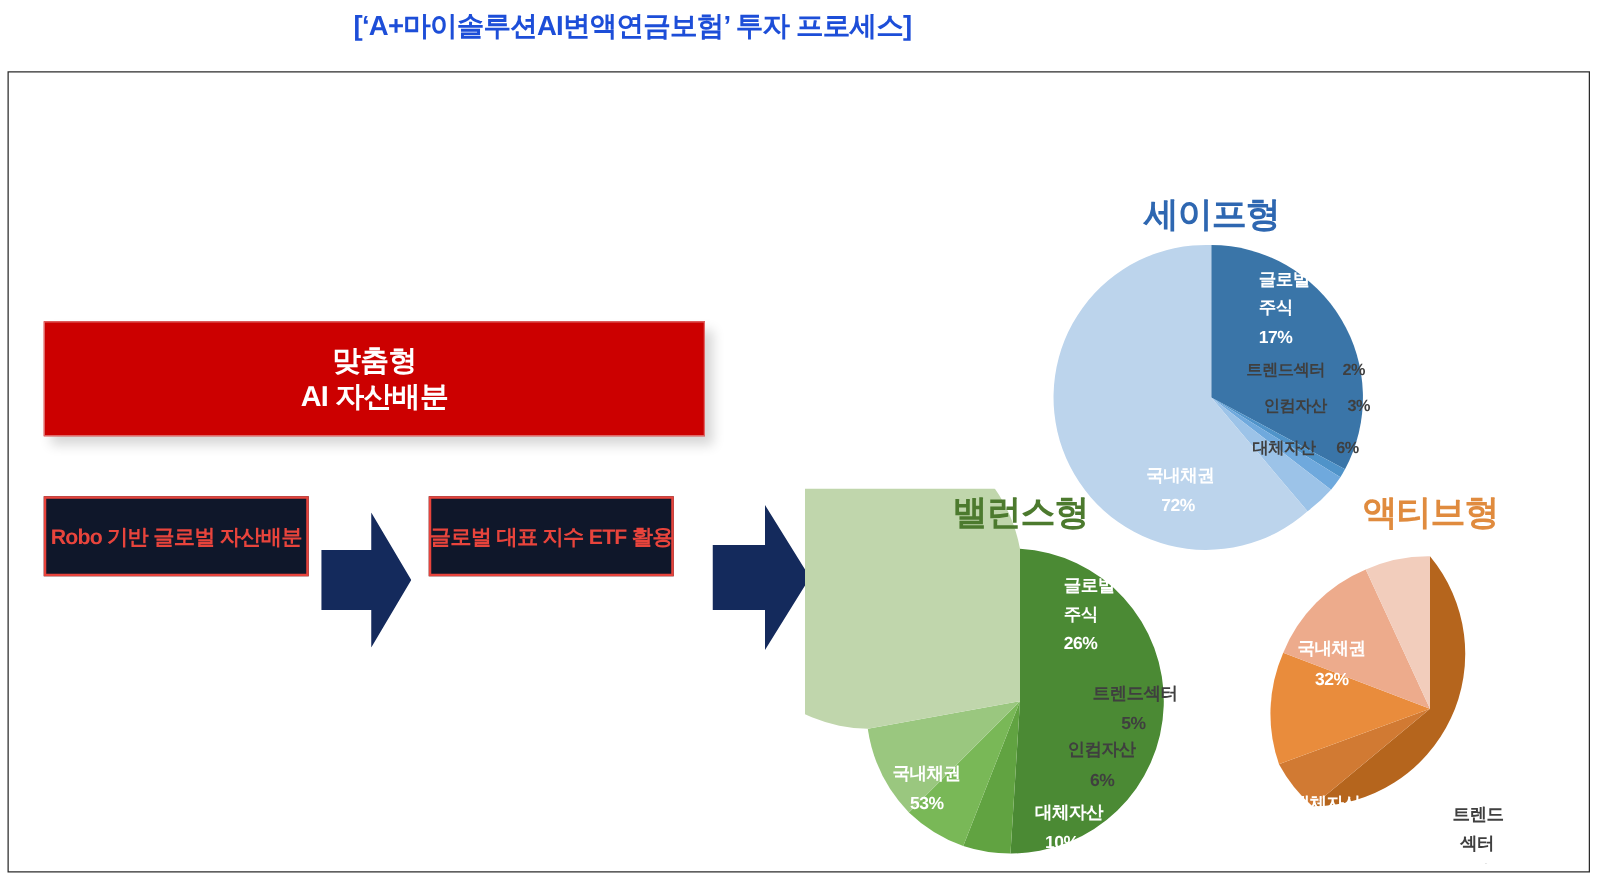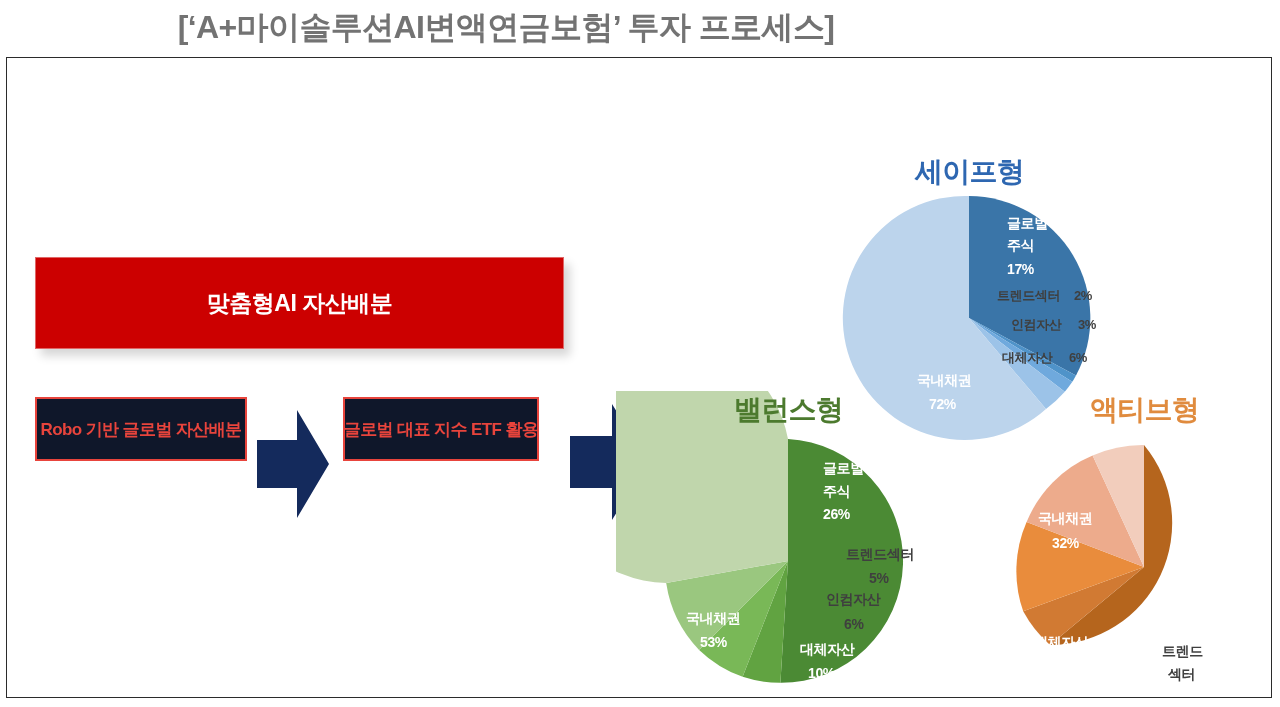--- a/index.html
+++ b/index.html
@@ -12,23 +12,23 @@
     font-family: "Liberation Sans", "DejaVu Sans", sans-serif;
     position: relative;
     overflow: hidden;
   }
 
   
   #page-title {
     position: absolute;
     top: 6px; left: 0; width: 1012px;
     text-align: center;
-    font-size: 32px;
-    font-weight: bold;
-    color: #737373;
+    font-size: 22px;
+    font-weight: bold;
+    color: #1d4ed8;
     letter-spacing: -0.6px;
     white-space: nowrap;
   }
 
   
   #frame {
     position: absolute;
     left: 6px; top: 57px;
     width: 1266px; height: 641px;
     border: 1.5px solid #2b2b2b;
@@ -37,21 +37,21 @@
 
   
   #red-banner {
     position: absolute;
     left: 28px; top: 199px;
     width: 529px; height: 92px;
     background: #cc0000;
     border: 1px solid #e06666;
     box-shadow: 6px 7px 9px rgba(0,0,0,0.16);
     display: flex;
-    flex-direction: row;
+    flex-direction: column;
     align-items: center;
     justify-content: center;
     line-height: 1.25;
   }
   #red-banner .line {
     color: #ffffff;
     font-size: 23px;
     font-weight: bold;
     letter-spacing: -0.5px;
   }
@@ -96,21 +96,21 @@
     font-family: "Liberation Sans", "DejaVu Sans", sans-serif;
     font-size: 14px;
     font-weight: bold;
     fill: #ffffff;
     letter-spacing: -0.4px;
   }
   .slice-label.dark { fill: #3f3f3f; }
   .slice-label.small { font-size: 13px; }
 
   #chart-safe     { left: 790px; top: 95px;  width: 345px; }
-  #chart-balanced { left: 609px; top: 333px; width: 345px; }
+  #chart-balanced { left: 637px; top: 333px; width: 345px; }
   #chart-active   { left: 965px; top: 333px; width: 345px; }
 </style>
 </head>
 <body>
 
 <div id="page-title">[‘A+마이솔루션AI변액연금보험’ 투자 프로세스]</div>
 
 <div id="frame">
 
   <div id="red-banner">

